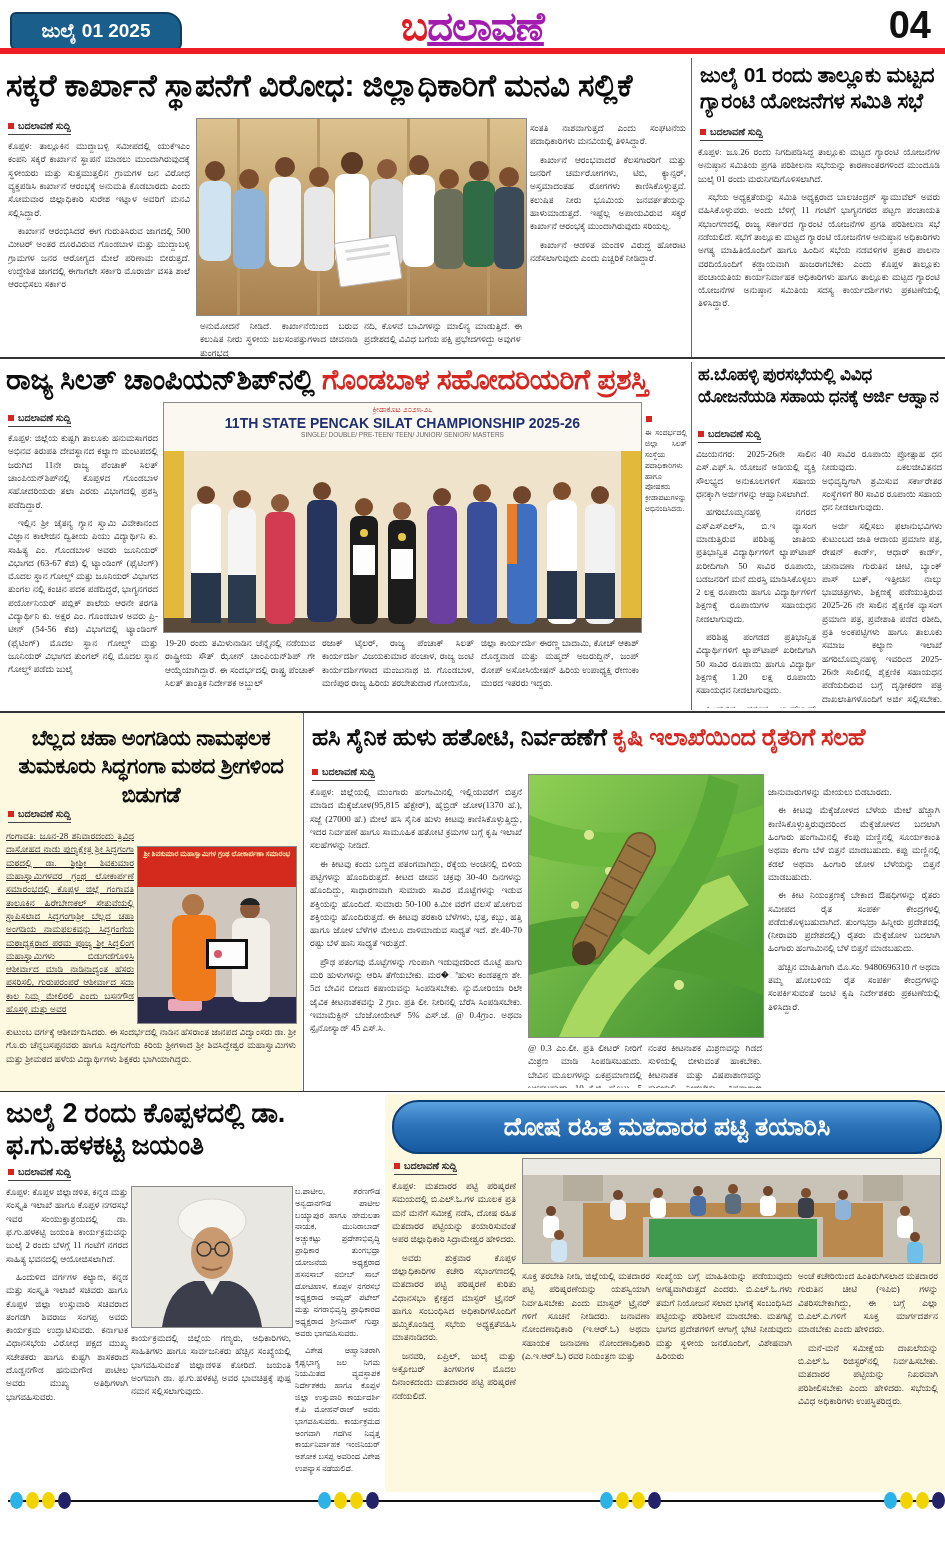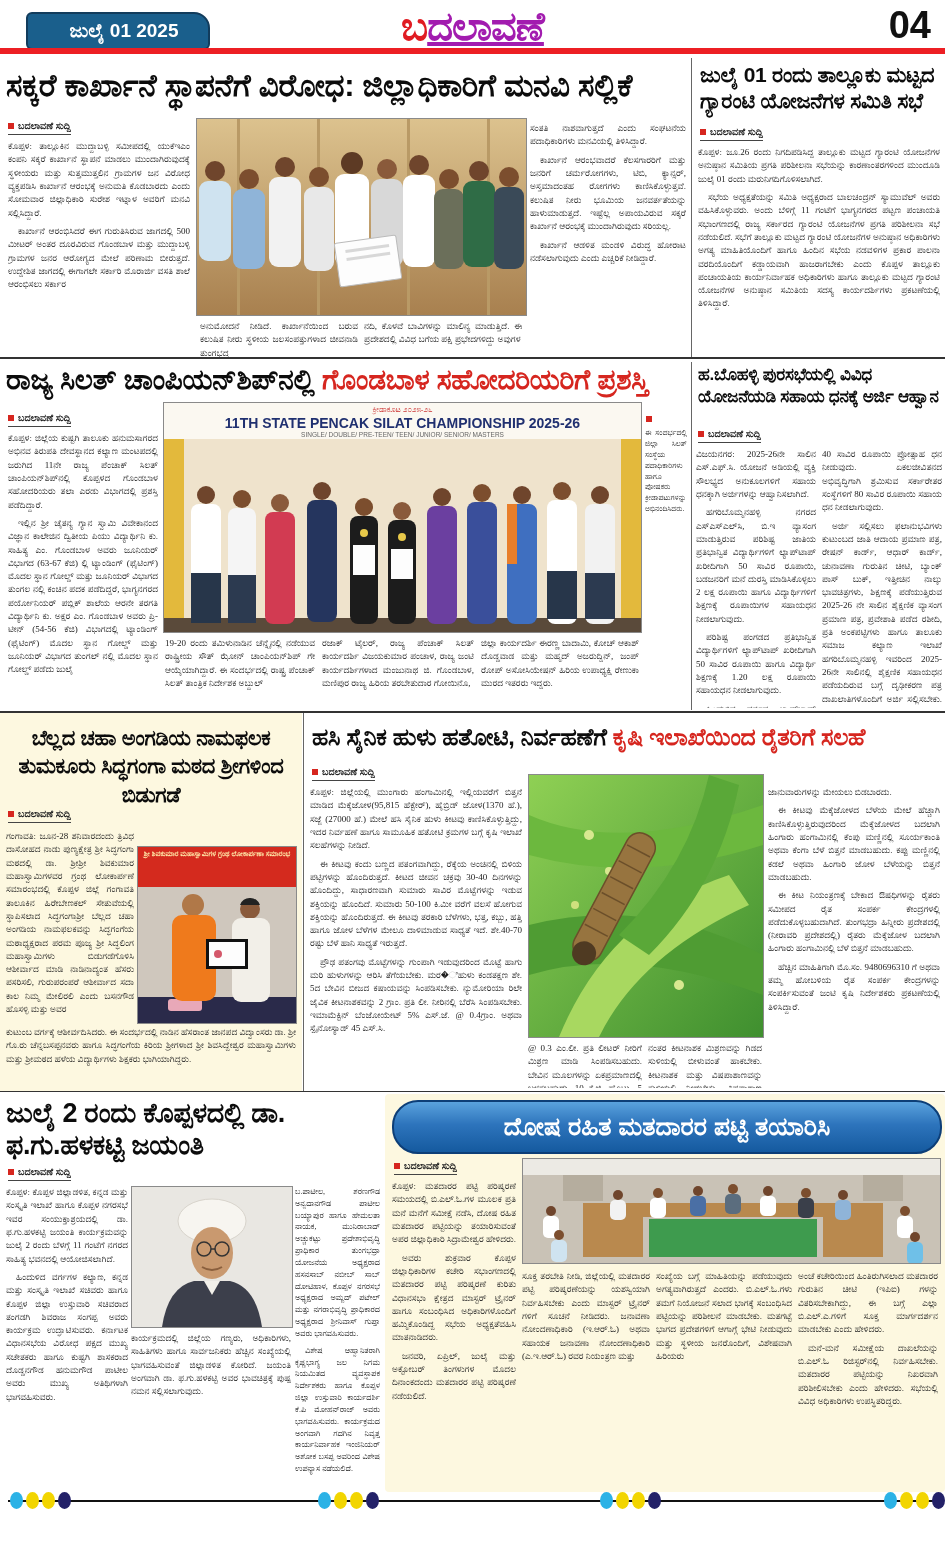--- a/index.html
+++ b/index.html
@@ -28,21 +28,21 @@
   .badge{position:absolute;display:flex;align-items:center;justify-content:center;
     background:#1a5f8c;border:2.5px solid #123c5c;border-radius:6px 16px 6px 6px;
     color:#fff;font-weight:800;font-size:19px;}
   .pbanner{position:absolute;left:0;right:0;top:0;background:#fbf8f1;text-align:center;overflow:hidden;}
 </style>
 </head>
 <body>
 
 <div id="page">
 
-  <div class="badge" style="left:26px;top:12px;width:168px;height:34px;padding-left:12px;">
+  <div class="badge" style="left:10px;top:12px;width:168px;height:34px;">
     <span>ಜುಲೈ 01 2025</span>
   </div>
   <div class="abs" style="left:0;right:0;top:4px;text-align:center;font-size:40px;font-weight:800;letter-spacing:-1px;">
     <span style="color:#e01b22;">ಬ</span><span style="color:#a21caf;text-decoration:underline;">ದಲಾವಣೆ</span>
   </div>
   <div class="abs" style="right:14px;top:4px;font-size:38px;font-weight:800;color:#111;">04</div>
   <div class="abs" style="left:0;right:0;top:48px;height:6px;background:#ed1f24;"></div>
 
   <div class="hl nowrap" style="left:6px;top:68px;font-size:31px;">ಸಕ್ಕರೆ ಕಾರ್ಖಾನೆ ಸ್ಥಾಪನೆಗೆ ವಿರೋಧ: ಜಿಲ್ಲಾಧಿಕಾರಿಗೆ ಮನವಿ ಸಲ್ಲಿಕೆ</div>
   <div class="byline" style="left:8px;top:120px;">
@@ -204,21 +204,21 @@
             <rect x="-15" y="9" width="30" height="124" rx="8" fill="#ffffff"></rect>
             <rect x="-15" y="80" width="30" height="48" fill="#27364a"></rect>
           </g>
         <g transform="translate(436,92)">
             <circle r="9" fill="#6f452c"></circle>
             <rect x="-15" y="9" width="30" height="120" rx="8" fill="#f2f2f2"></rect>
             <rect x="-15" y="78" width="30" height="46" fill="#2c3a50"></rect>
           </g>
       </g>
     </svg>
-    <div class="pbanner" style="height:36px;">
+    <div class="pbanner" style="height:48px;">
       <div style="font-size:8px;color:#c33;margin-top:2px;">ಕ್ರೀಡಾಕೂಟ ೨೦೨೫-೨೬</div>
       <div style="font-size:14px;font-weight:800;color:#203070;">11TH STATE PENCAK SILAT CHAMPIONSHIP 2025-26</div>
       <div style="font-size:6.5px;color:#666;">SINGLE/ DOUBLE/ PRE-TEEN/ TEEN/ JUNIOR/ SENIOR/ MASTERS</div>
     </div>
   </div>
 
   <div class="abs" style="left:646px;top:416px;width:6px;height:6px;background:#d6261f;"></div>
   <div class="col" style="left:645px;top:428px;width:42px;height:276px;font-size:7.5px;line-height:1.45;">
     <p>ಈ ಸಂದರ್ಭದಲ್ಲಿ ಜಿಲ್ಲಾ ಸಿಲತ್ ಸಂಸ್ಥೆಯ ಪದಾಧಿಕಾರಿಗಳು ಹಾಗೂ ಪೋಷಕರು ಕ್ರೀಡಾಪಟುಗಳನ್ನು ಅಭಿನಂದಿಸಿದರು.</p>
   </div>
@@ -250,21 +250,21 @@
     <p class="ind">ಅರ್ಜಿ ಸಲ್ಲಿಸಲು ಫಲಾನುಭವಿಗಳು ಕುಟುಂಬದ ಜಾತಿ ಆದಾಯ ಪ್ರಮಾಣ ಪತ್ರ, ರೇಷನ್ ಕಾರ್ಡ್, ಆಧಾರ್ ಕಾರ್ಡ್, ಚುನಾವಣಾ ಗುರುತಿನ ಚೀಟಿ, ಬ್ಯಾಂಕ್ ಪಾಸ್ ಬುಕ್, ಇತ್ತೀಚಿನ ನಾಲ್ಕು ಭಾವಚಿತ್ರಗಳು, ಶಿಕ್ಷಣಕ್ಕೆ ಪಡೆಯುತ್ತಿರುವ 2025-26 ನೇ ಸಾಲಿನ ಶೈಕ್ಷಣಿಕ ವ್ಯಾಸಂಗ ಪ್ರಮಾಣ ಪತ್ರ, ಪ್ರವೇಶಾತಿ ಪಡೆದ ರಶೀದಿ, ಪ್ರತಿ ಅಂಕಪಟ್ಟಿಗಳು ಹಾಗೂ ತಾಲೂಕು ಸಮಾಜ ಕಲ್ಯಾಣ ಇಲಾಖೆ ಹಗರಿಬೊಮ್ಮನಹಳ್ಳಿ ಇವರಿಂದ 2025-26ನೇ ಸಾಲಿನಲ್ಲಿ ಶೈಕ್ಷಣಿಕ ಸಹಾಯಧನ ಪಡೆಯದಿರುವ ಬಗ್ಗೆ ದೃಢೀಕರಣ ಪತ್ರ ದಾಖಲಾತಿಗಳೊಂದಿಗೆ ಅರ್ಜಿ ಸಲ್ಲಿಸಬೇಕು. ಅರ್ಜಿ ಸಲ್ಲಿಸುವ ಅಂಗವಿಕಲರು ಸಂಬಂಧಿಸಿದ ಅರ್ಜಿ ನಮೂನೆಯನ್ನು ಪುರಸಭೆ ಕಚೇರಿಯಲ್ಲಿ ಪಡೆದು ಸಲ್ಲಿಸಬೇಕಿದ್ದು, ಜುಲೈ.14 ರೊಳಗಾಗಿ ಅರ್ಜಿಯನ್ನು ಸಲ್ಲಿಸಲು ಅವಕಾಶ ನೀಡಲಾಗಿದೆ.</p>
   </div>
 
   <div class="hrule" style="left:0;right:0;top:711px;"></div>
 
   <div class="cream" style="left:0;top:713px;width:302px;height:378px;"></div>
   <div class="hl" style="left:8px;top:724px;width:286px;font-size:21px;line-height:1.35;text-align:center;">ಬೆಲ್ಲದ ಚಹಾ ಅಂಗಡಿಯ ನಾಮಫಲಕ ತುಮಕೂರು ಸಿದ್ಧಗಂಗಾ ಮಠದ ಶ್ರೀಗಳಿಂದ ಬಿಡುಗಡೆ</div>
   <div class="byline" style="left:8px;top:808px;">
     <span class="sq"></span><span>ಬದಲಾವಣೆ ಸುದ್ದಿ</span>
   </div>
-  <div class="col" style="left:6px;top:830px;width:128px;height:192px;">
+  <div class="col" style="left:6px;top:830px;width:128px;height:192px;text-decoration:underline;">
     <p>ಗಂಗಾವತಿ: ಜೂನ-28 ಶನಿವಾರದಂದು ತ್ರಿವಿಧ ದಾಸೋಹದ ನಾಡು ಪುಣ್ಯಕ್ಷೇತ್ರ ಶ್ರೀ ಸಿದ್ಧಗಂಗಾ ಮಠದಲ್ಲಿ ಡಾ. ಶ್ರೀಶ್ರೀ ಶಿವಕುಮಾರ ಮಹಾಸ್ವಾಮಿಗಳವರ ಗ್ರಂಥ ಲೋಕಾರ್ಪಣೆ ಸಮಾರಂಭದಲ್ಲಿ ಕೊಪ್ಪಳ ಜಿಲ್ಲೆ ಗಂಗಾವತಿ ತಾಲೂಕಿನ ಹಿರೇಬೇಣಕಲ್ ಸೇತುವೆಯಲ್ಲಿ ಸ್ಥಾಪಿಸಲಾದ ಸಿದ್ಧಗಂಗಾಶ್ರೀ ಬೆಲ್ಲದ ಚಹಾ ಅಂಗಡಿಯ ನಾಮಫಲಕವನ್ನು ಸಿದ್ಧಗಂಗೆಯ ಮಠಾಧ್ಯಕ್ಷರಾದ ಪರಮ ಪೂಜ್ಯ ಶ್ರೀ ಸಿದ್ಧಲಿಂಗ ಮಹಾಸ್ವಾಮಿಗಳು ಬಿಡುಗಡೆಗೊಳಿಸಿ ಆಶೀರ್ವಾದ ಮಾಡಿ ನಾಡಿನಾದ್ಯಂತ ಹೆಸರು ಪಸರಿಸಲಿ, ಗುರುಪರಂಪರೆ ಆಶೀರ್ವಾದ ಸದಾ ಕಾಲ ನಿಮ್ಮ ಮೇಲಿರಲಿ ಎಂದು ಬಸನಗೌಡ ಹೊಸಳ್ಳಿ ಮತ್ತು ಅವರ</p>
   </div>
   <div class="photo" style="left:137px;top:846px;width:158px;height:176px;">
     <svg width="158" height="176" viewBox="0 0 158 176" style="position:absolute;left:0;top:0;">
       <rect width="158" height="176" fill="#cfc7bd"></rect>
       <rect width="158" height="40" fill="#d42a1e"></rect>
       <rect y="150" width="158" height="26" fill="#2a2a4a"></rect>
       <rect x="30" y="152" width="34" height="12" rx="3" fill="#e8a8b8"></rect>
       <g>
         <circle cx="55" cy="58" r="11" fill="#b07848"></circle>

